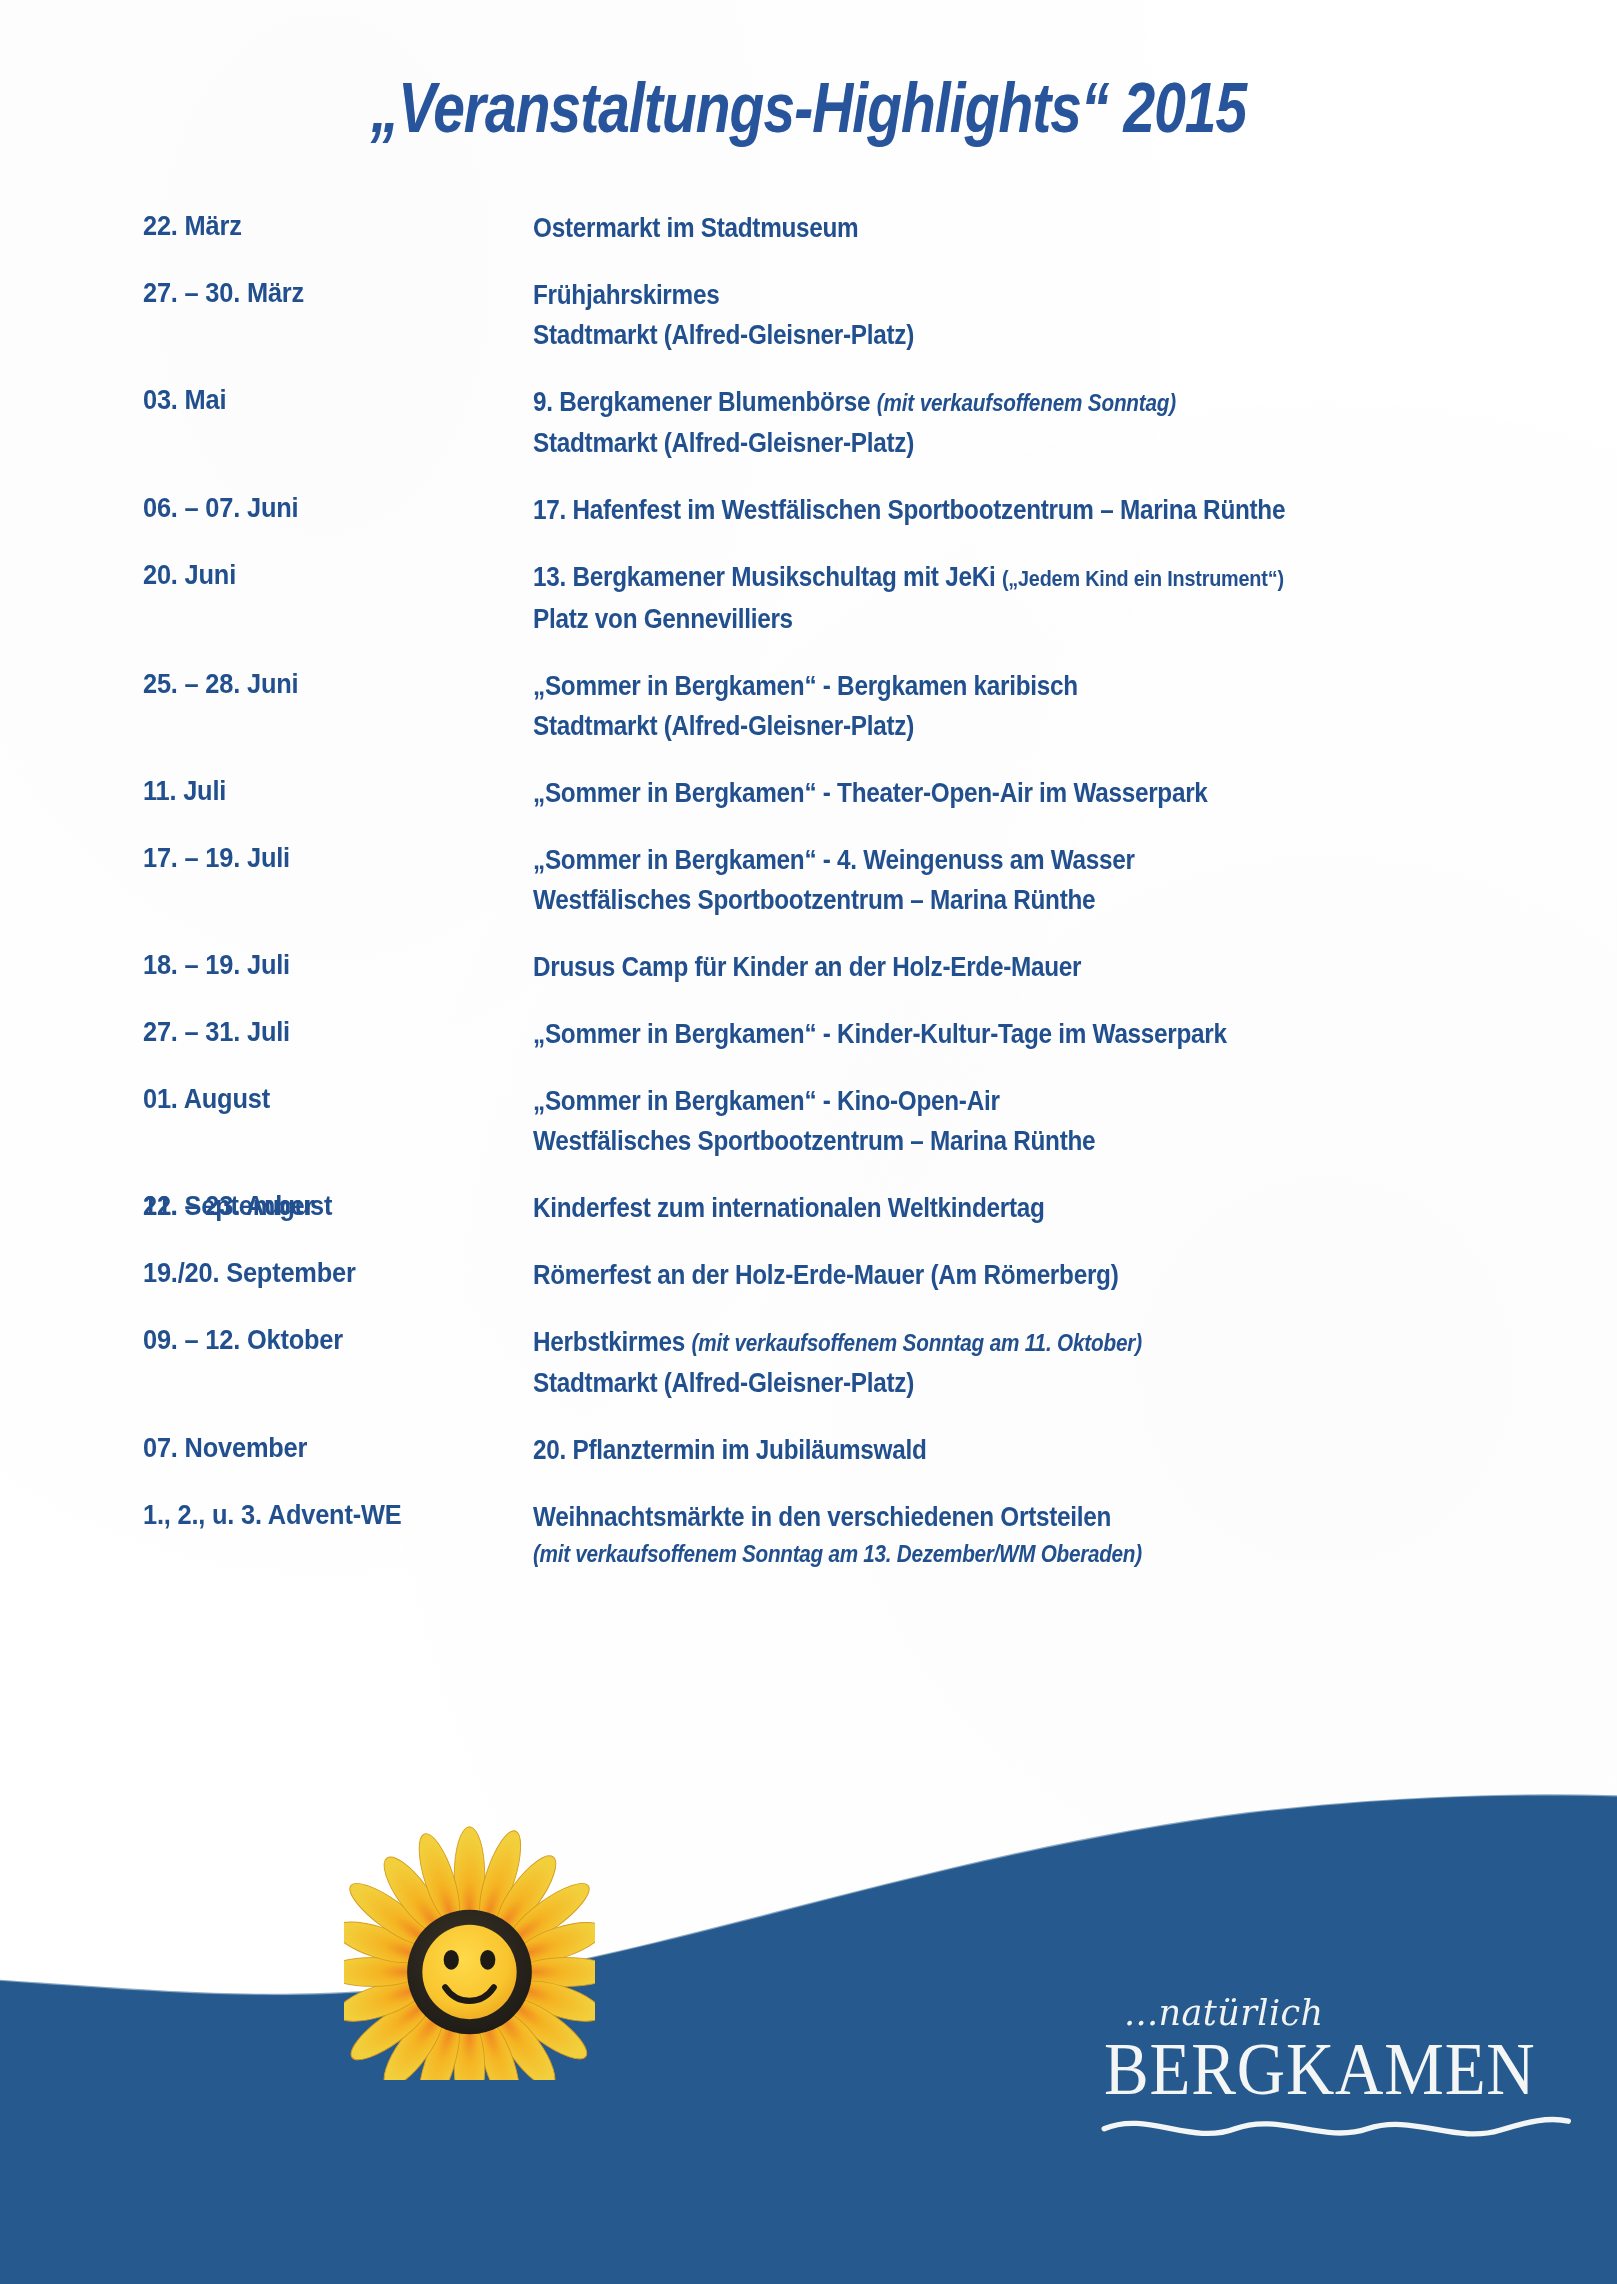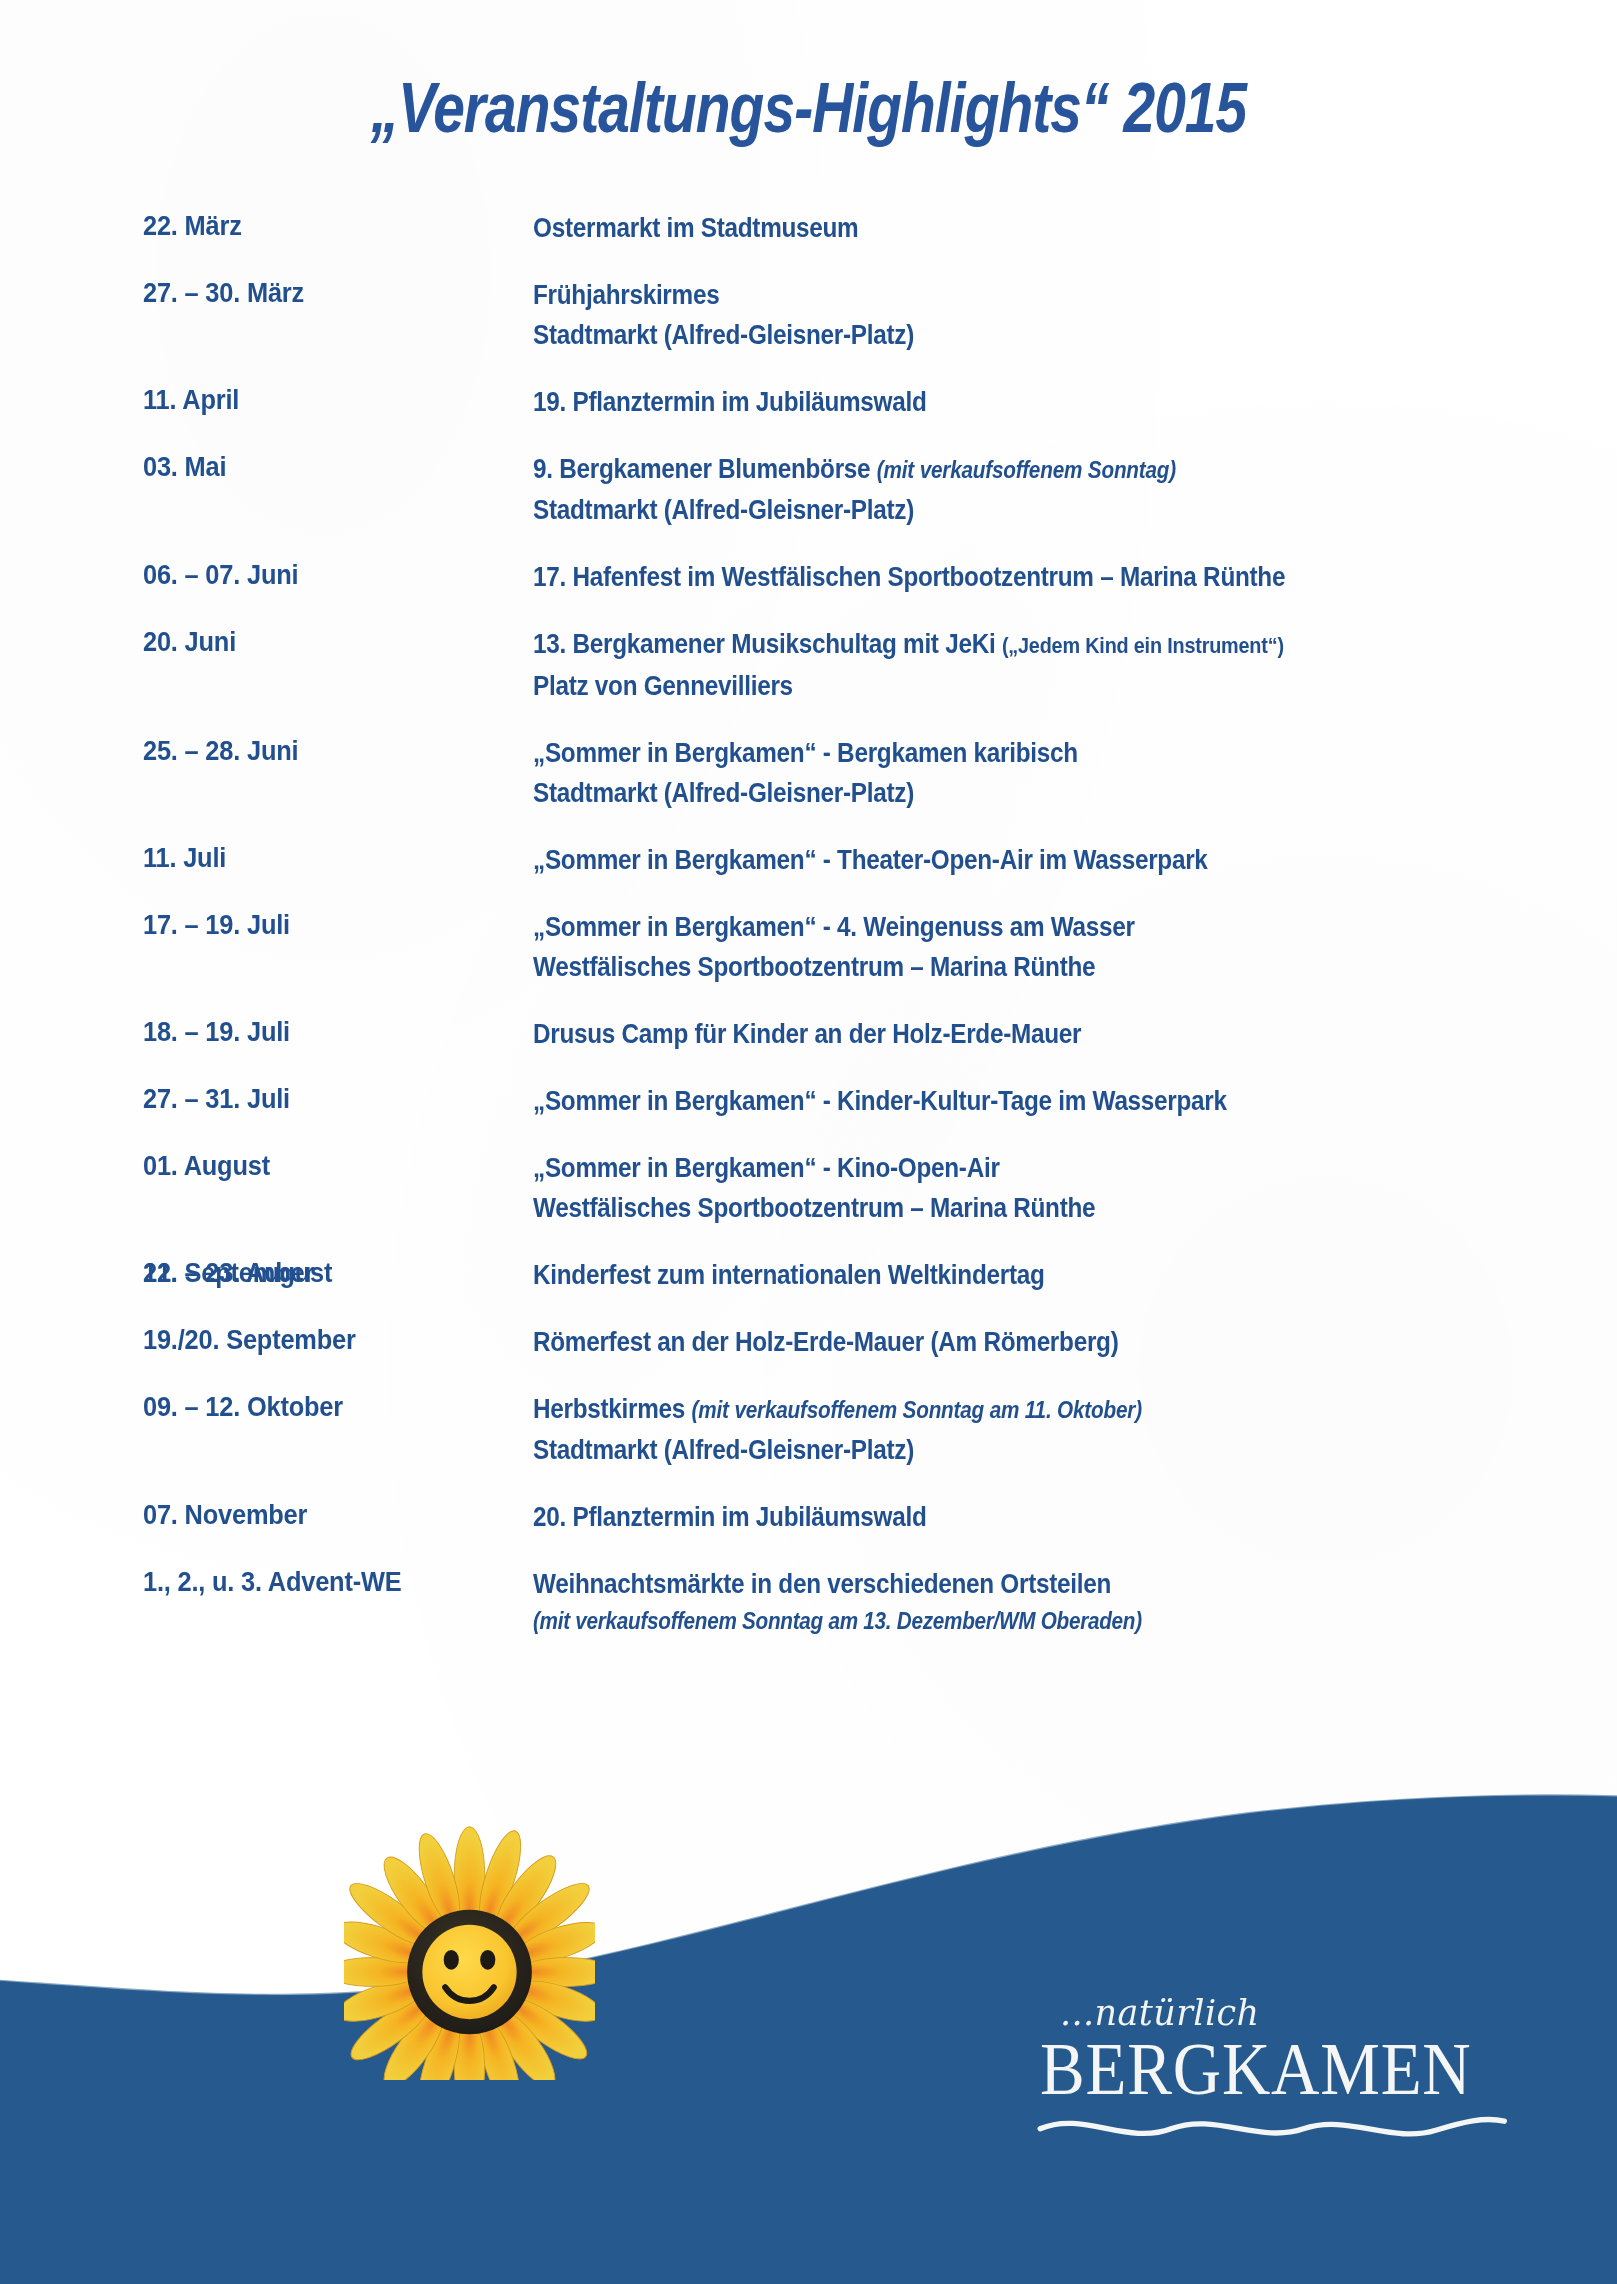--- a/index.html
+++ b/index.html
@@ -125,21 +125,21 @@
     left: 344px;
     top: 1791px;
     width: 251px;
     height: 289px;
   }
   #sunflower svg { display: block; width: 251px; height: 289px; }
 
   
   #logo {
     position: absolute;
-    left: 1040px;
+    left: 1104px;
     top: 1993px;
     width: 472px;
     height: 145px;
     color: #ffffff;
   }
   #logo .natuerlich {
     position: absolute;
     left: 20px;
     top: 0;
     font-family: "DejaVu Serif", "Liberation Serif", serif;
@@ -184,26 +184,20 @@
         <div class="date">22. März</div>
         <div class="event">
           <span class="line"><span>Ostermarkt im Stadtmuseum</span></span>
         </div>
       </div>
       <div class="row">
         <div class="date">27. – 30. März</div>
         <div class="event">
           <span class="line"><span>Frühjahrskirmes</span></span>
           <span class="line"><span>Stadtmarkt (Alfred-Gleisner-Platz)</span></span>
-        </div>
-      </div>
-      <div class="row">
-        <div class="date">11. April</div>
-        <div class="event">
-          <span class="line"><span>19. Pflanztermin im Jubiläumswald</span></span>
         </div>
       </div>
       <div class="row">
         <div class="date">03. Mai</div>
         <div class="event">
           <span class="line"><span>9. Bergkamener Blumenbörse </span><span class="note-italic">(mit verkaufsoffenem Sonntag)</span></span>
           <span class="line"><span>Stadtmarkt (Alfred-Gleisner-Platz)</span></span>
         </div>
       </div>
       <div class="row">

